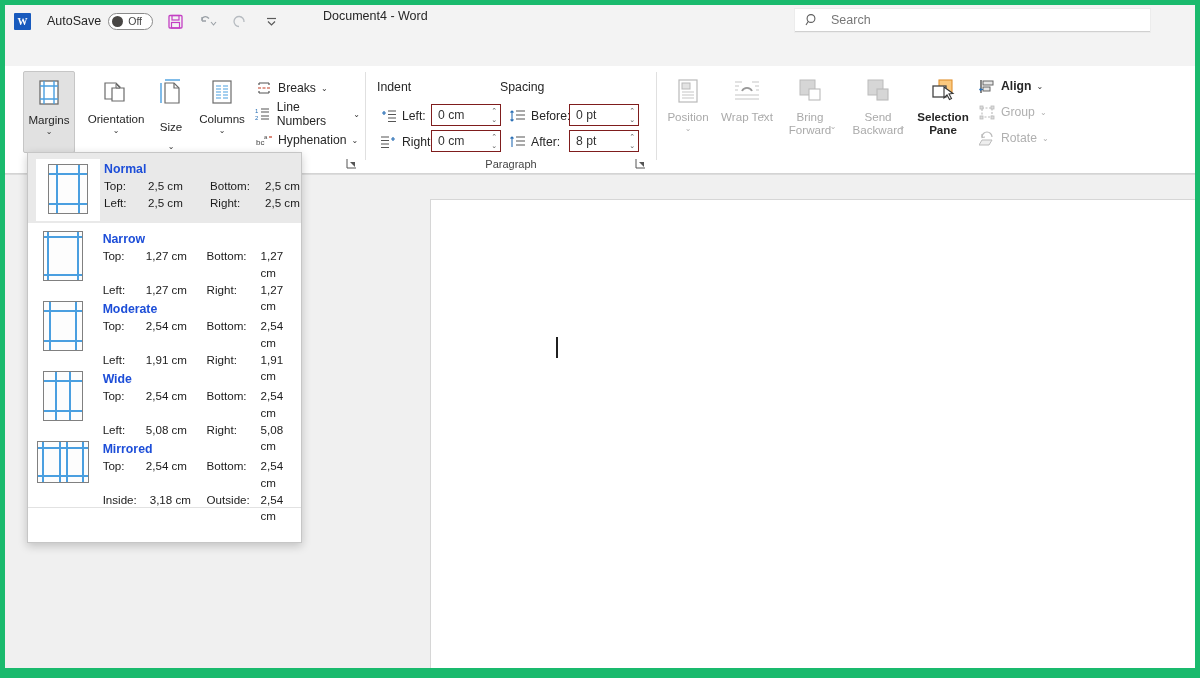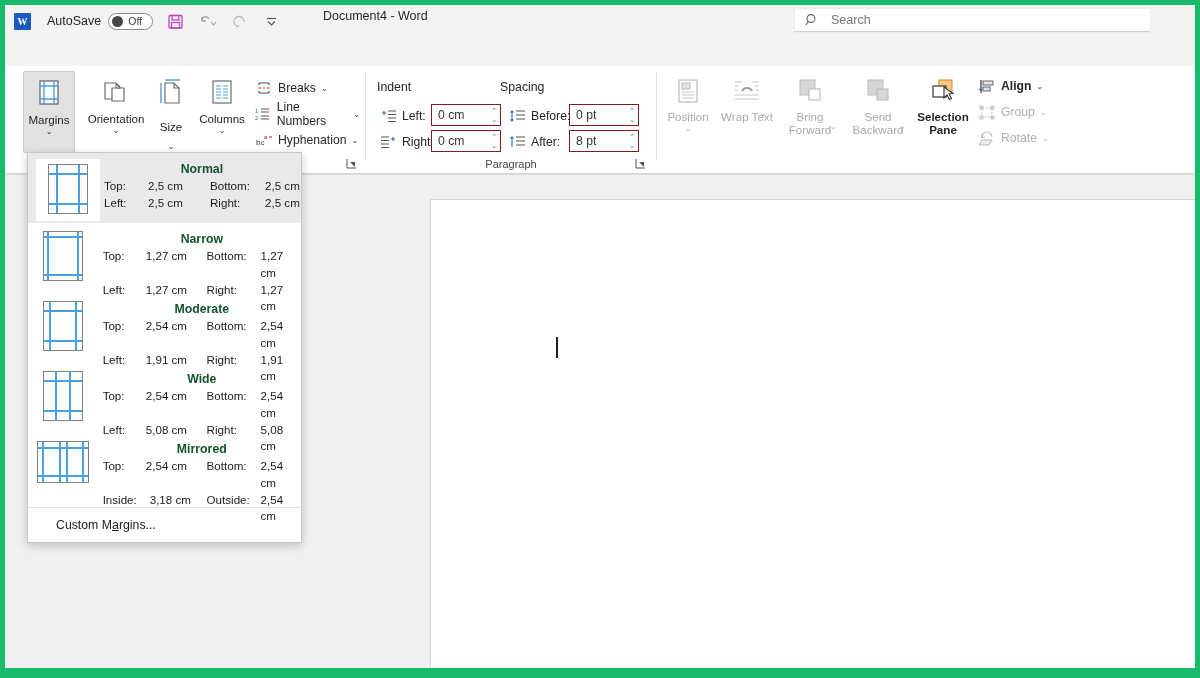--- a/index.html
+++ b/index.html
@@ -209,21 +209,21 @@
   .thumb {
     width: 40px; height: 50px;
     border: 1.5px solid #808080;
     background: #fdfdfd;
     position: relative;
   }
   .thumb .ln {
     position: absolute; background: #4a9fe0;
   }
   .minfo { padding-left: 4px; padding-top: 3px; }
-  .mtitle { font-size: 12.3px; font-weight: bold; color: #14532d; margin-bottom: 2px; text-align: center; }
+  .mtitle { font-size: 12.3px; font-weight: bold; color: #1d4ed8; margin-bottom: 2px; }
   .mrow {
     display: flex; font-size: 11.6px; color: #1b1b1b; line-height: 1.45;
   }
   .mrow .k1 { width: 44px; }
   .mrow .v1 { width: 62px; }
   .mrow .k2 { width: 55px; }
   .mrow .v2 { }
   .mdivider { height: 1px; background: #e2e2e2; margin: 4px 0 0 0; }
   #custom {
     height: 33px; display: flex; align-items: center;
@@ -683,21 +683,16 @@
         <div class="mrow">
           <span class="k1" style="width:48px;">Inside:</span>
           <span class="v1" style="width:58px;">3,18 cm</span>
           <span class="k2">Outside:</span>
           <span class="v2">2,54 cm</span>
         </div>
       </div>
     </div>
 
     <div class="mdivider"></div>
-    <div id="custom">
-      <span>Custom M</span>
-          <u>a</u>
-          <span>rgins...</span>
-    </div>
   </div>
 
 </div>
 </div>
 
 </body></html>

